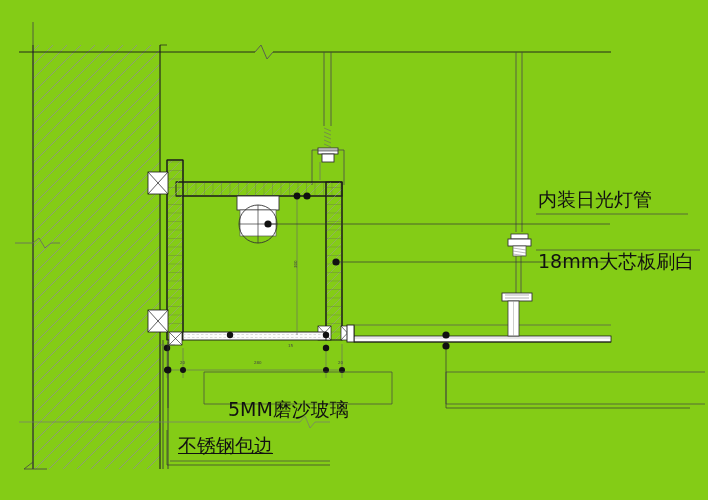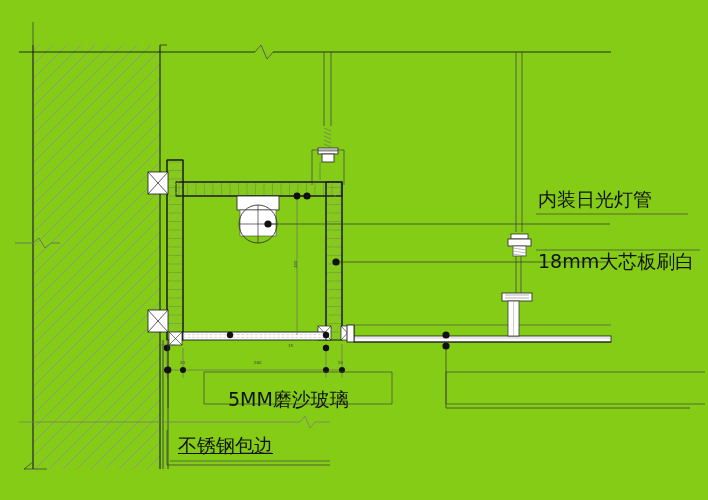--- a/index.html
+++ b/index.html
@@ -295,21 +295,21 @@
       <line x1="446" y1="404" x2="705" y2="404"></line>
       <line x1="446" y1="372" x2="446" y2="404"></line>
       <line x1="170" y1="461" x2="330" y2="461"></line>
     </g>
   </svg>
 
   <div class="label lbl-cn" style="left:538px; top:190px;">内装日光灯管</div>
 
   <div class="label lbl-mix" style="left:538px; top:216px;margin-top:36px;">18mm大芯板刷白</div>
 
-  <div class="label lbl-mix" style="left:228px; top:390px;">5MM磨沙玻璃</div>
+  <div class="label lbl-mix" style="left:228px; top:400px;">5MM磨沙玻璃</div>
 
 
   <div class="label lbl-cn" style="left:178px; top:436px;text-decoration:underline;">不锈钢包边</div>
 
   <div class="dim-txt" style="left:180px; top:361px;">20</div>
 
   <div class="dim-txt" style="left:254px; top:361px;">280</div>
 
   <div class="dim-txt" style="left:338px; top:361px;">20</div>
 

